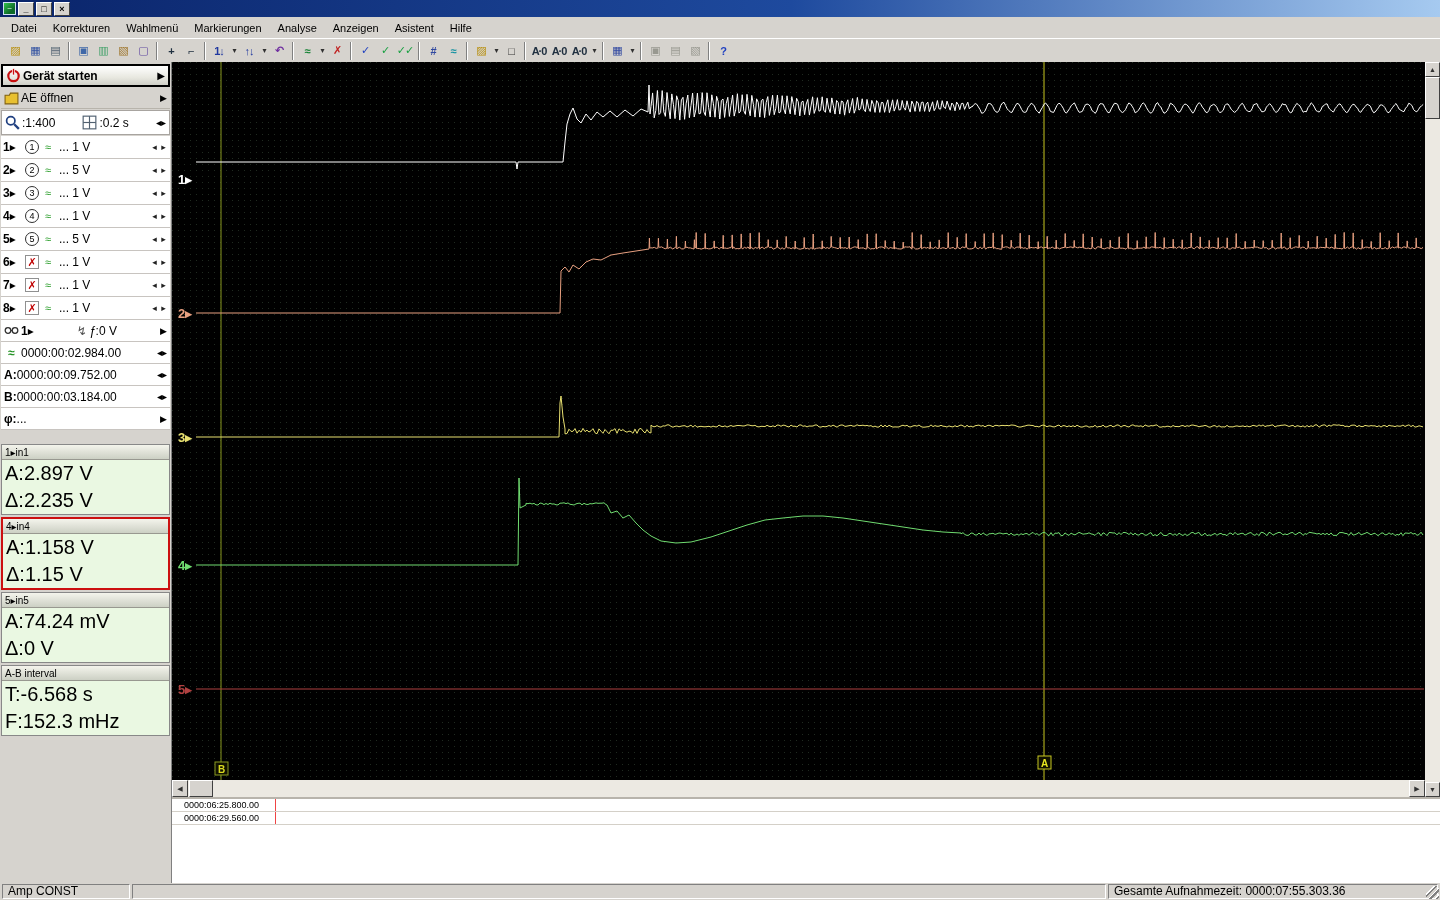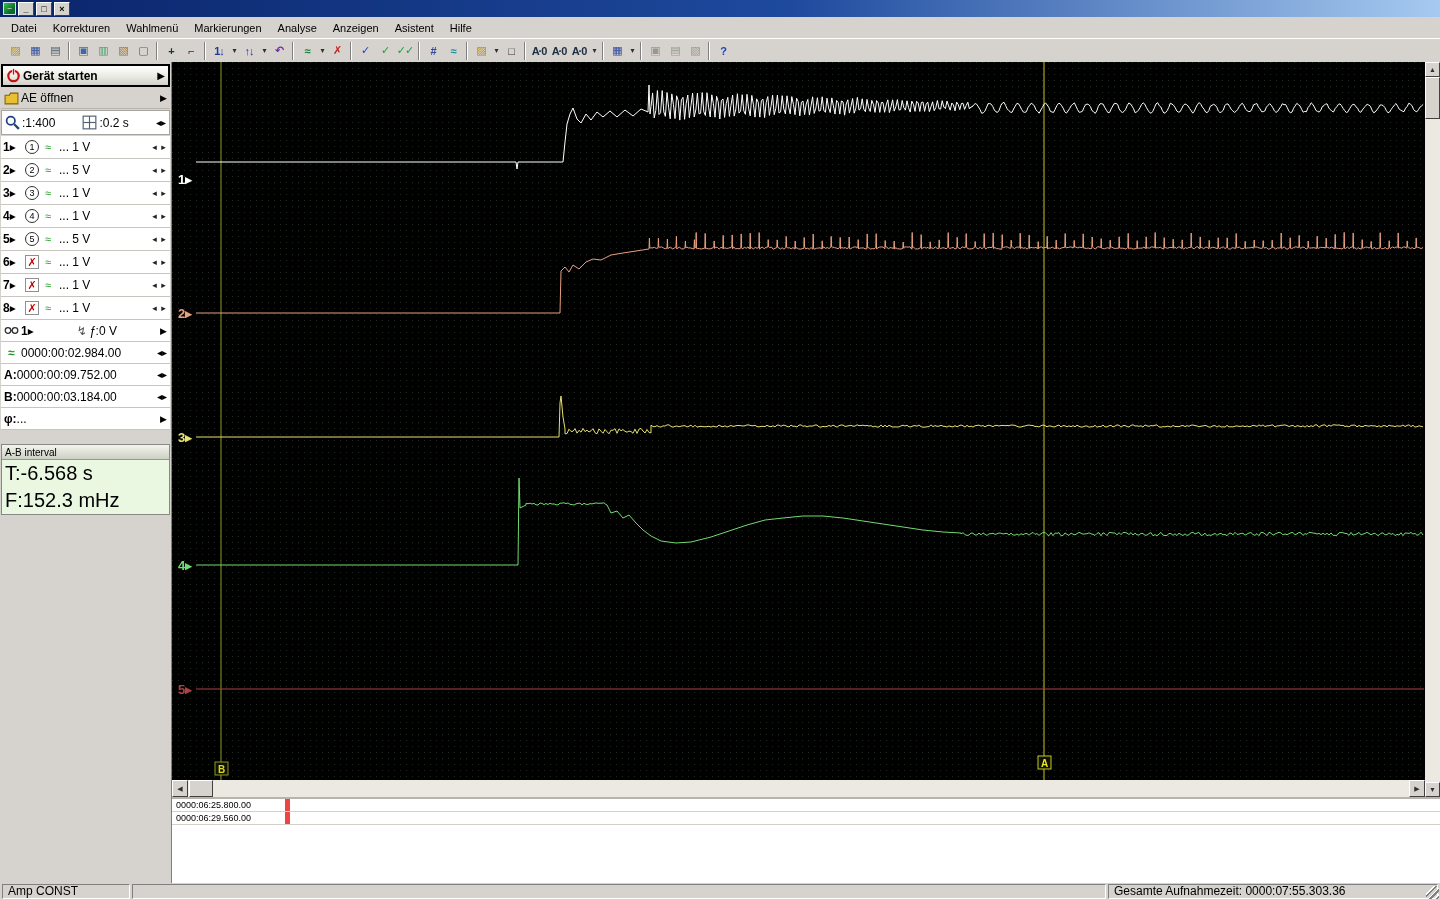--- a/index.html
+++ b/index.html
@@ -56,21 +56,21 @@
   #vscroll .down{position:absolute;bottom:0;left:0}
   #hscroll{position:absolute;left:172px;top:780px;width:1253px;height:17px;background:#ece9e2}
   #hscroll .sbtn{width:16px;height:17px;position:absolute;top:0}
   #hscroll .left{left:0}
   #hscroll .right{right:0}
   #hthumb{position:absolute;left:17px;top:0;width:24px;height:17px;background:#d6d3ce;border:1px solid;border-color:#fff #404040 #404040 #fff}
 
   
   #bottom-panel{position:absolute;left:172px;top:797px;width:1268px;height:86px;background:#fff;border-top:2px solid #b8b4ac}
   .tsrow{height:13px;border-bottom:1px solid #d4d0c8;display:flex;font-size:9px;line-height:12px}
-  .tscell{width:118px;border-right:5px solid #ef4444;padding-left:4px;white-space:nowrap}
+  .tscell{width:104px;border-right:1px solid #ef4444;padding-left:12px;white-space:nowrap}
 
   
   #statusbar{position:absolute;left:0;top:883px;width:1440px;height:17px;background:#d6d3ce;display:flex;padding:1px 2px;gap:2px}
   .scell{border:1px solid;border-color:#808080 #fff #fff #808080;padding:0 5px;line-height:13px;font-size:12px;white-space:nowrap}
   #scell-left{width:128px}
   #scell-mid{flex:1}
   #scell-right{width:330px}
   #grip{position:absolute;right:1px;bottom:1px;width:13px;height:13px;background:linear-gradient(135deg,transparent 0 30%,#fff 30% 35%,#808080 35% 45%,transparent 45% 55%,#fff 55% 60%,#808080 60% 70%,transparent 70% 80%,#fff 80% 85%,#808080 85% 95%,transparent 95%)}
 </style>
 </head>
@@ -278,20 +278,35 @@
   </div>
   <div class="srow">
     <b>φ:</b>
     <span>...</span>
     <span class="grow"></span>
     <span style="font-size:9px">▶</span>
   </div>
 
   <div style="height:12px"></div>
   <div id="mpanels">
+      <div class="mpanel">
+        <div class="mhead">1▸in1</div>
+        <div class="mline">A:2.897 V</div>
+        <div class="mline">Δ:2.235 V</div>
+      </div>
+      <div class="mpanel selected">
+        <div class="mhead">4▸in4</div>
+        <div class="mline">A:1.158 V</div>
+        <div class="mline">Δ:1.15 V</div>
+      </div>
+      <div class="mpanel">
+        <div class="mhead">5▸in5</div>
+        <div class="mline">A:74.24 mV</div>
+        <div class="mline">Δ:0 V</div>
+      </div>
       <div class="mpanel">
         <div class="mhead">A-B interval</div>
         <div class="mline">T:-6.568 s</div>
         <div class="mline">F:152.3 mHz</div>
       </div>
     </div>
 </div>
 
 <div id="plot">
   <svg id="plotSvg" viewBox="0 0 1253 718">

